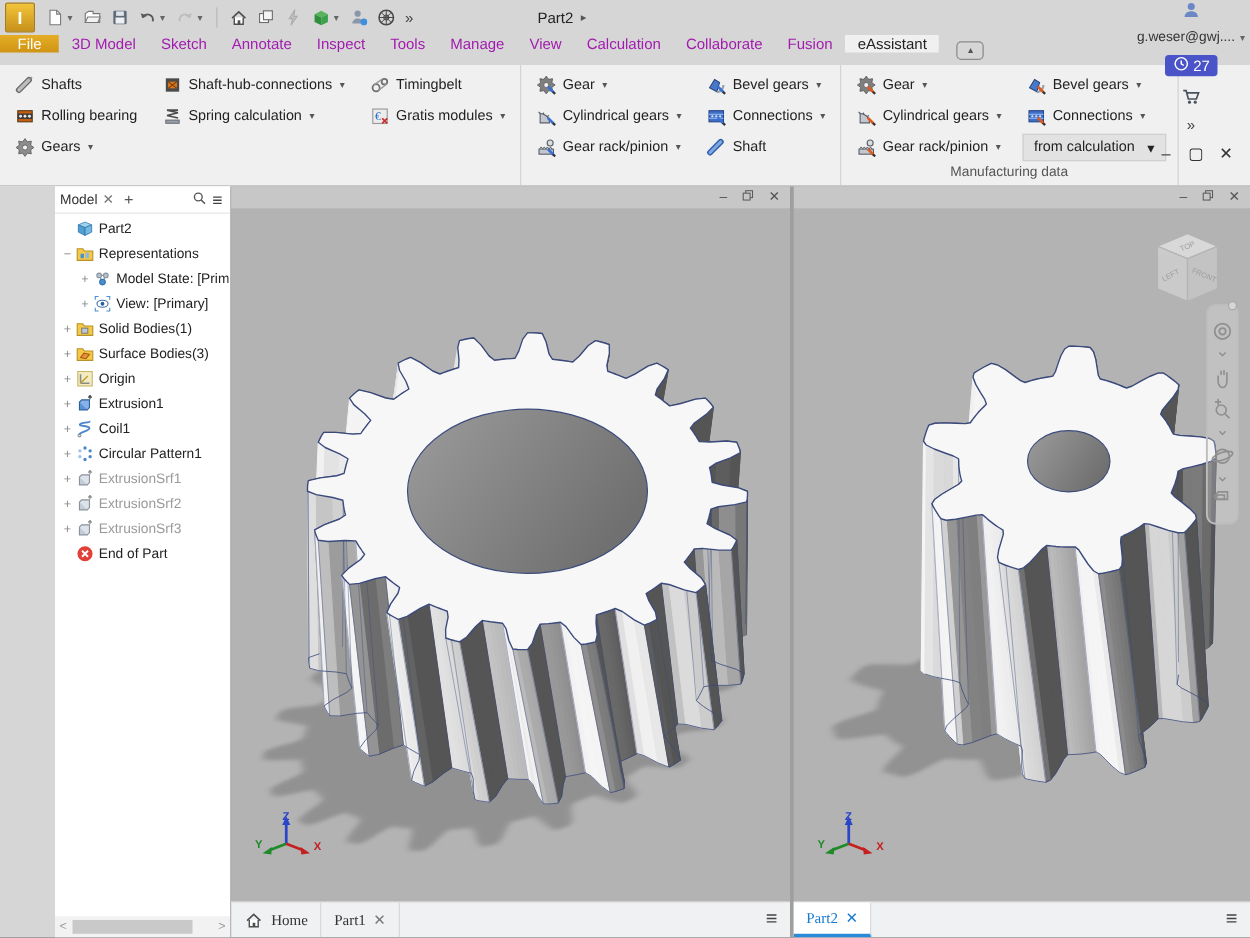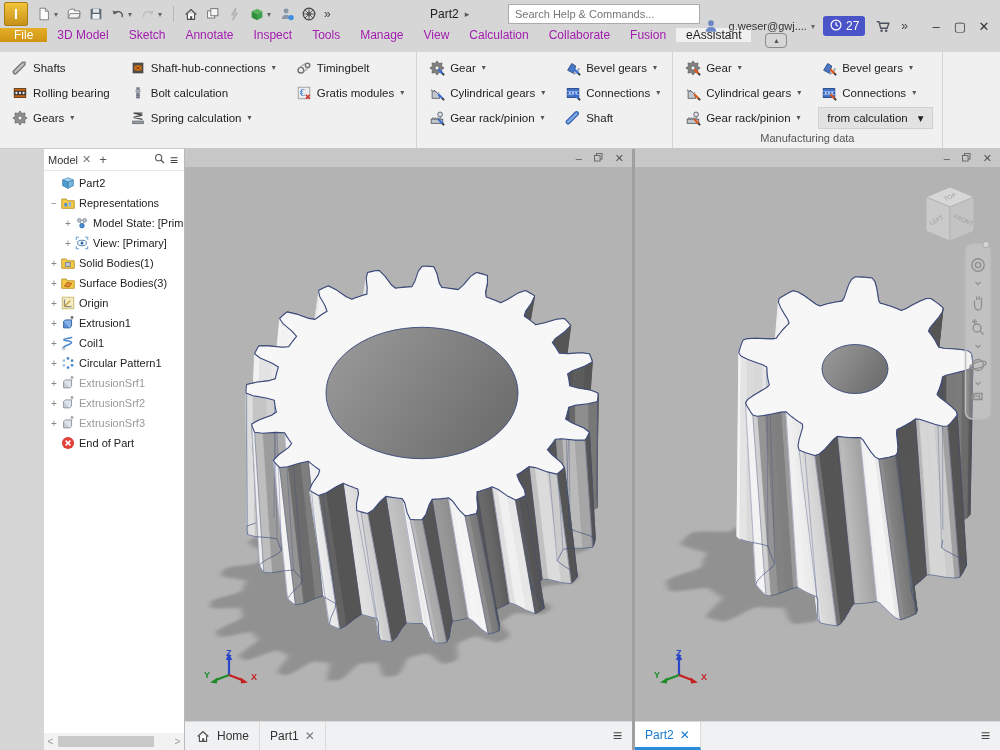--- a/index.html
+++ b/index.html
@@ -11,21 +11,21 @@
         color:#fff;font-weight:bold;font-size:14px;display:flex;align-items:center;justify-content:center;
         border:1px solid #a87d12;border-radius:2px;}
   #qat{display:flex;align-items:center;gap:2px;}
   .qat-btn{width:20px;height:20px;display:flex;align-items:center;justify-content:center;}
   .qat-chev{font-size:8px;color:#666;width:8px;margin-left:-2px;}
   .qat-sep{width:1px;height:16px;background:#b9b9b9;margin:0 5px;}
   .doc-title{position:absolute;left:430px;font-size:12px;color:#222;display:flex;align-items:center;gap:6px;}
   .ttl-chev{color:#555;font-size:9px;}
   .search{position:absolute;left:508px;top:4px;width:178px;height:18px;border:1px solid #ababab;
           background:#fff;font-size:11px;color:#444;padding:0 6px;font-family:"Liberation Sans",sans-serif;}
-  .tb-right{position:absolute;right:4px;top:12px;height:28px;display:flex;align-items:center;gap:8px;}
+  .tb-right{position:absolute;right:4px;top:0;height:28px;display:flex;align-items:center;gap:8px;flex-direction:column;}
   .acct{display:flex;align-items:center;gap:4px;font-size:11px;color:#333;}
   .acct .chev{font-size:8px;color:#666;}
   .badge{height:20px;background:#4a54c8;border-radius:3px;color:#fff;display:flex;align-items:center;
          gap:3px;padding:0 6px;font-size:12px;}
   .chevs{color:#444;font-size:12px;}
   .winbtns{display:flex;align-items:center;gap:0;margin-left:8px;}
   .winbtn{width:24px;text-align:center;color:#333;font-size:13px;}
   
   .tabrow{height:24px;background:#d6d6d6;display:flex;align-items:flex-start;flex:none;}
   .tab{padding:0 10px;font-size:12px;color:#a21caf;display:flex;align-items:center;}
@@ -69,21 +69,21 @@
   .vp-strip{height:18px;background:#c7c7c7;display:flex;align-items:center;justify-content:flex-end;
             gap:11px;padding-right:8px;flex:none;}
   .vp-ctl{color:#555;font-size:11px;line-height:1;}
   .vp-canvas{flex:1;position:relative;background:#b3b3b3;overflow:hidden;}
   .vp-canvas svg.scene{position:absolute;left:0;top:0;}
   .triad{position:absolute;left:18px;bottom:32px;}
   .viewcube{position:absolute;right:18px;top:12px;}
   .navbar{position:absolute;right:8px;top:72px;}
   .vp-tabbar{height:28px;background:#f0f1f2;display:flex;align-items:stretch;border-top:1px solid #d8d8d8;flex:none;}
   .dtab{display:flex;align-items:center;gap:6px;padding:0 10px;font-size:12px;color:#333;
-        border-right:1px solid #d9d9d9;position:relative;}
+        border-right:1px solid #d9d9d9;position:relative;font-family:Liberation Serif, serif;}
   .dtab .x{color:#777;font-size:12px;}
   .dtab.active{background:#fff;color:#1879d0;border-bottom:3px solid #2a8bd8;}
   .dtab.active .x{color:#1879d0;}
   .dt-sp{flex:1;}
   .dt-burger{align-self:center;color:#444;font-size:16px;font-weight:bold;padding:0 10px;}
   
   .statusbar{height:23px;background:#f2f2f2;border-top:1px solid #d9d9d9;display:flex;align-items:center;
              font-size:11px;color:#333;padding:0 6px;flex:none;}
   .st-sp{flex:1;}
   .st-cell{width:26px;height:17px;border:1px solid #c6c6c6;background:#fbfbfb;display:flex;align-items:center;
@@ -172,21 +172,20 @@
             <circle cx="9" cy="9" r="2.2" fill="none" stroke="#4a4a4a"></circle>
             <path d="M9 2.5v13M2.5 9h13M4.4 4.4l9.2 9.2M13.6 4.4l-9.2 9.2" stroke="#4a4a4a" stroke-width="0.9"></path>
           </svg>
         </span>
         <span class="chevs" style="padding: 0px 3px;">»</span>
       </div>
     <div class="doc-title">
       <span>Part2</span>
       <span class="ttl-chev">▸</span>
     </div>
-    <input class="search" placeholder="Search Help &amp; Commands..." style="">
     <div class="tb-right">
       <span class="qat-btn" id="personIcon">
           <svg viewBox="0 0 18 18" width="16" height="16">
             <circle cx="9" cy="5.8" r="3.2" fill="#6b88c4"></circle>
             <path d="M3 15.4c0-3.4 2.7-5.3 6-5.3s6 1.9 6 5.3z" fill="#6b88c4"></path>
           </svg>
         </span>
       <div class="acct">
         <span>g.weser@gwj....</span>
         <span class="chev">▾</span>
@@ -271,31 +270,20 @@
             <div class="rb-item">
               <span style="display: flex;">
                 <svg viewBox="0 0 18 18" width="16" height="16">
                   <rect x="3" y="3" width="12" height="12" fill="#4a4a4a"></rect>
                   <rect x="5" y="6" width="8" height="6" fill="#d87818"></rect>
                   <path d="M5 6l8 6M5 12l8-6" stroke="#7a3c08" stroke-width="1"></path>
                 </svg>
               </span>
               <span>Shaft-hub-connections</span>
               <span class="dd">▾</span>
-            </div>
-            <div class="rb-item">
-              <span style="display: flex;">
-                <svg viewBox="0 0 18 18" width="16" height="16">
-                  <rect x="7" y="2.5" width="4" height="3.5" fill="#7f8792"></rect>
-                  <path d="M5.8 6h6.4l-0.6 2.2H6.4z" fill="#9aa2ac"></path>
-                  <rect x="7" y="8.2" width="4" height="7" fill="#8b939e"></rect>
-                  <path d="M7 10h4M7 12h4M7 14h4" stroke="#5f666e" stroke-width="0.9"></path>
-                </svg>
-              </span>
-              <span>Bolt calculation</span>
             </div>
             <div class="rb-item">
               <span style="display: flex;">
                 <svg viewBox="0 0 18 18" width="16" height="16">
                   <path d="M4 3.5h10M4 3.5l10 2.3M14 5.8L4 8.3M4 8.3l10 2.3" stroke="#4a4a4a" stroke-width="1.5" fill="none"></path>
                   <rect x="3" y="12.5" width="12" height="2.8" fill="#9aa0a8" stroke="#6a7078"></rect>
                 </svg>
               </span>
               <span>Spring calculation</span>
               <span class="dd">▾</span>

